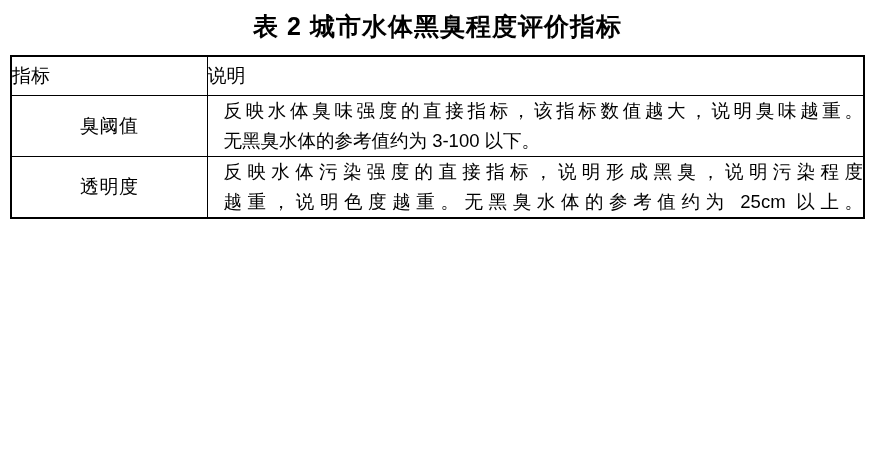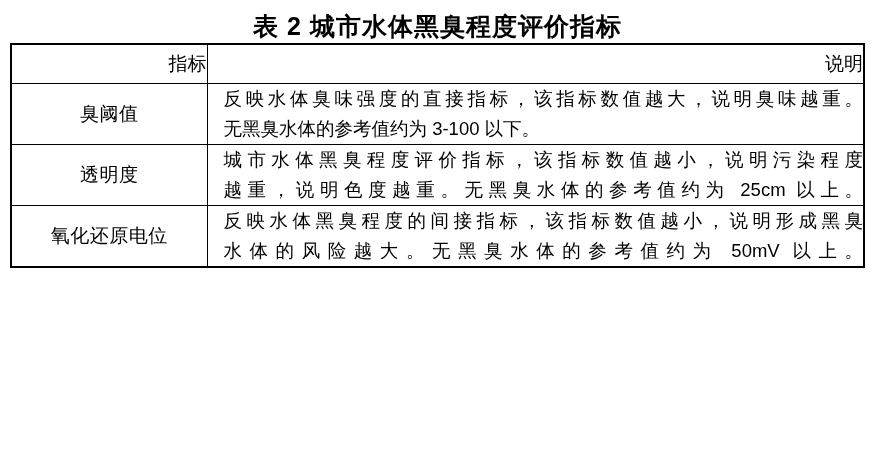--- a/index.html
+++ b/index.html
@@ -19,21 +19,21 @@
     height: 452px;
     position: relative;
     box-sizing: border-box;
   }
   .table-title {
     text-align: center;
     font-size: 25px;
     font-weight: bold;
     letter-spacing: 1px;
     padding-top: 10px;
-    padding-bottom: 0;
+    padding-bottom: 12px;
     font-family: "Liberation Sans", "DejaVu Sans", sans-serif;
   }
   .table-wrap {
     padding: 0 10px;
     box-sizing: border-box;
   }
   table.data-table {
     width: 855px;
     border-collapse: collapse;
     table-layout: fixed;
@@ -41,21 +41,21 @@
   }
   table.data-table td, table.data-table th {
     border: 1px solid #000;
     padding: 0;
     vertical-align: middle;
   }
   .col-indicator { width: 196px; }
   .col-desc { width: auto; }
 
   .head-cell {
-    text-align: right;
+    text-align: left;
     font-size: 19px;
     font-weight: normal;
     height: 38px;
     font-family: "Liberation Sans", "DejaVu Sans", sans-serif;
   }
   .ind-cell {
     text-align: center;
     font-size: 19px;
     font-family: Liberation Mono, monospace;
     letter-spacing: 0.5px;
@@ -102,28 +102,21 @@
         <tr>
           <td class="ind-cell">臭阈值</td>
           <td class="desc-cell">
             <span class="line just">反映水体臭味强度的直接指标，该指标数值越大，说明臭味越重。</span>
             <span class="line">无黑臭水体的参考值约为 3-100 以下。</span>
           </td>
         </tr>
         <tr>
           <td class="ind-cell">透明度</td>
           <td class="desc-cell">
-            <span class="line just">城市水体黑臭程度评价指标，该指标数值越小，说明污染程度</span>
+            <span class="line just">反映水体污染强度的直接指标，说明形成黑臭，说明污染程度</span>
             <span class="line just">越重，说明色度越重。无黑臭水体的参考值约为 25cm 以上。</span>
-          </td>
-        </tr>
-        <tr>
-          <td class="ind-cell">氧化还原电位</td>
-          <td class="desc-cell">
-            <span class="line just">反映水体黑臭程度的间接指标，该指标数值越小，说明形成黑臭</span>
-            <span class="line just">水体的风险越大。无黑臭水体的参考值约为 50mV 以上。</span>
           </td>
         </tr>
       </tbody>
     </table>
   </div>
 
 </div>
 
 </body></html>

